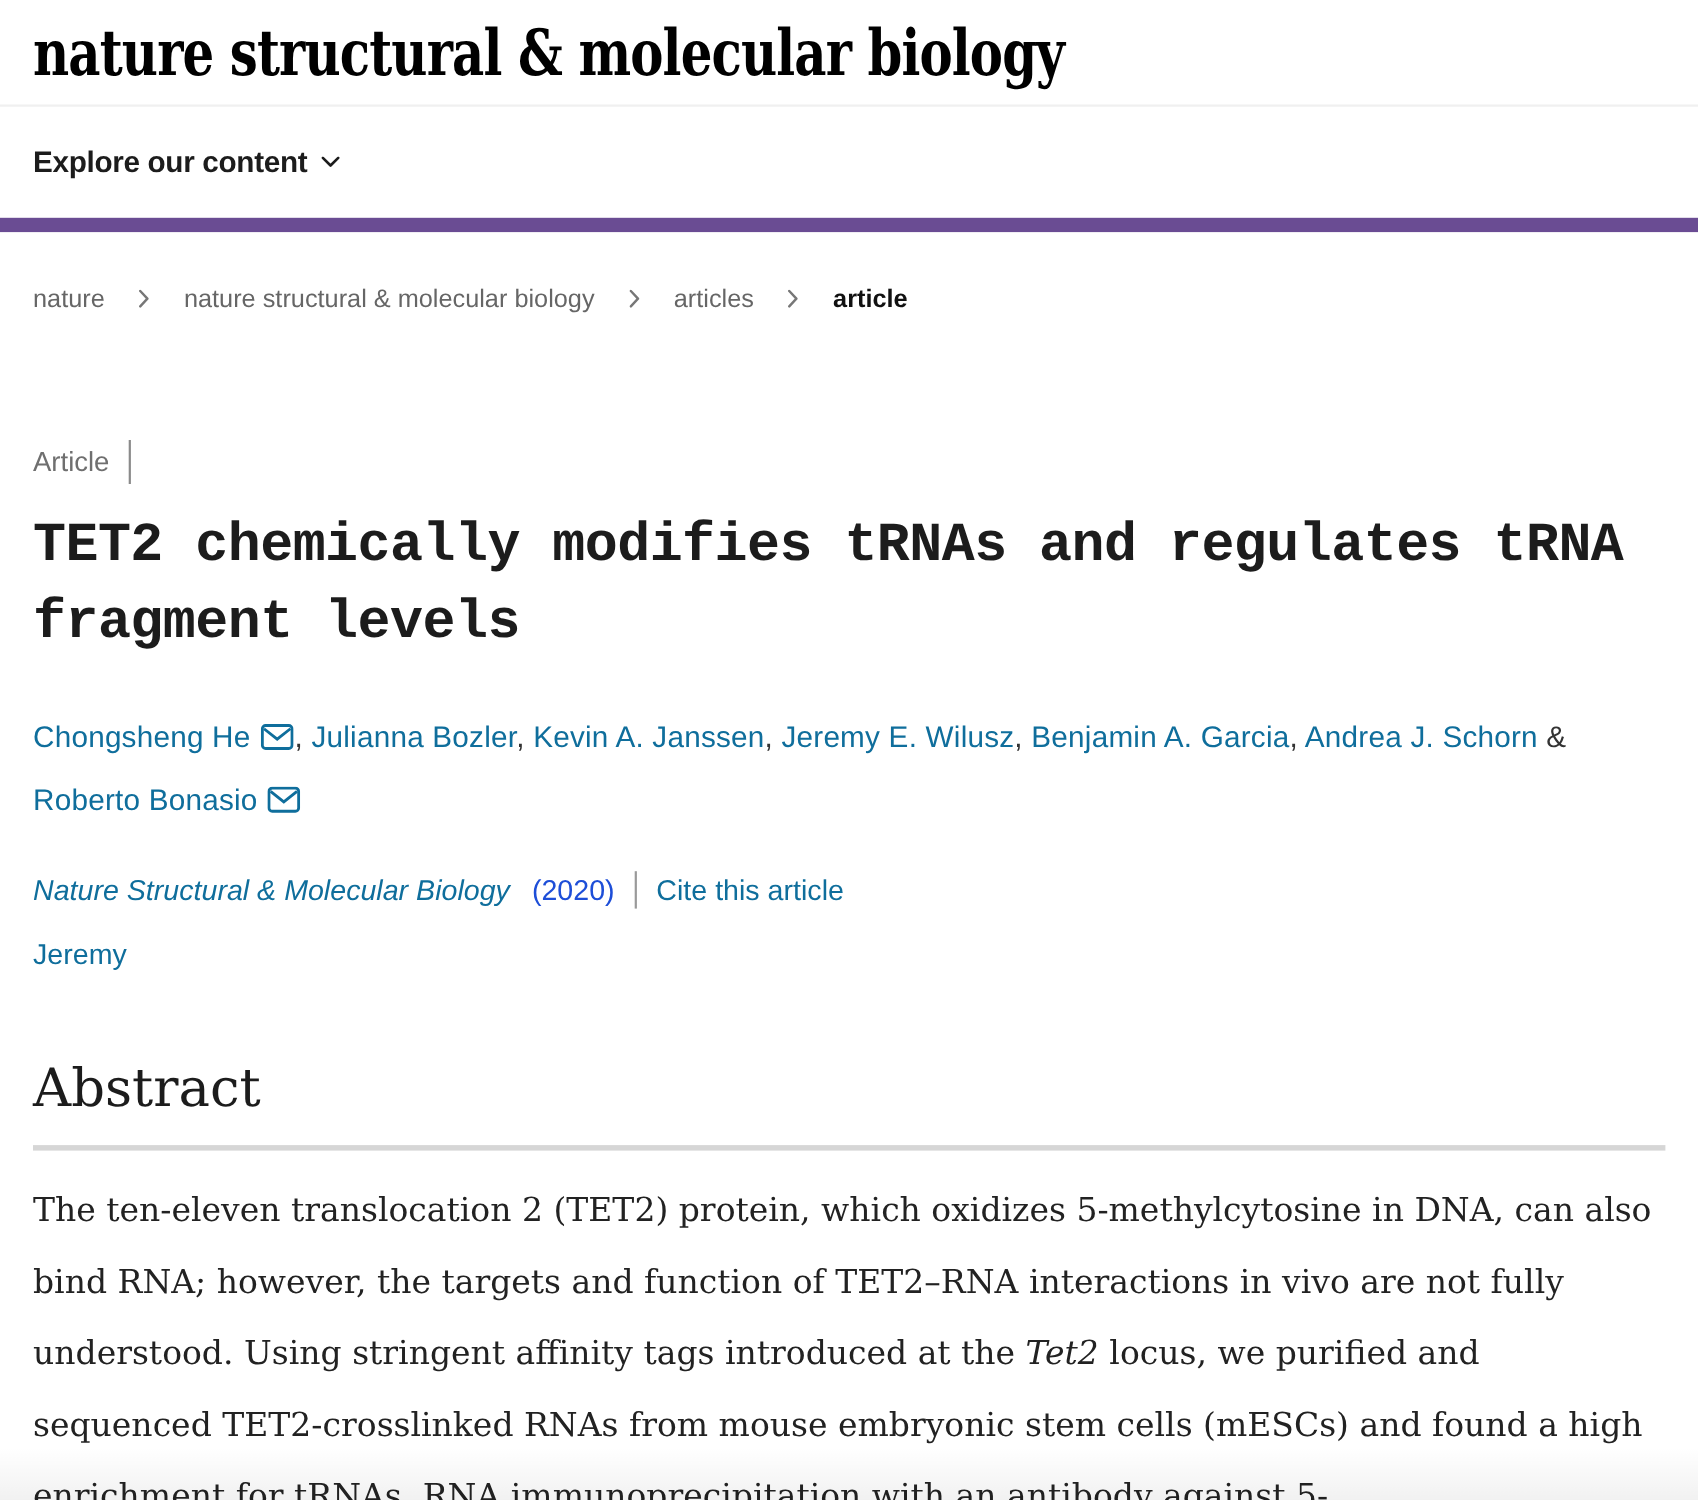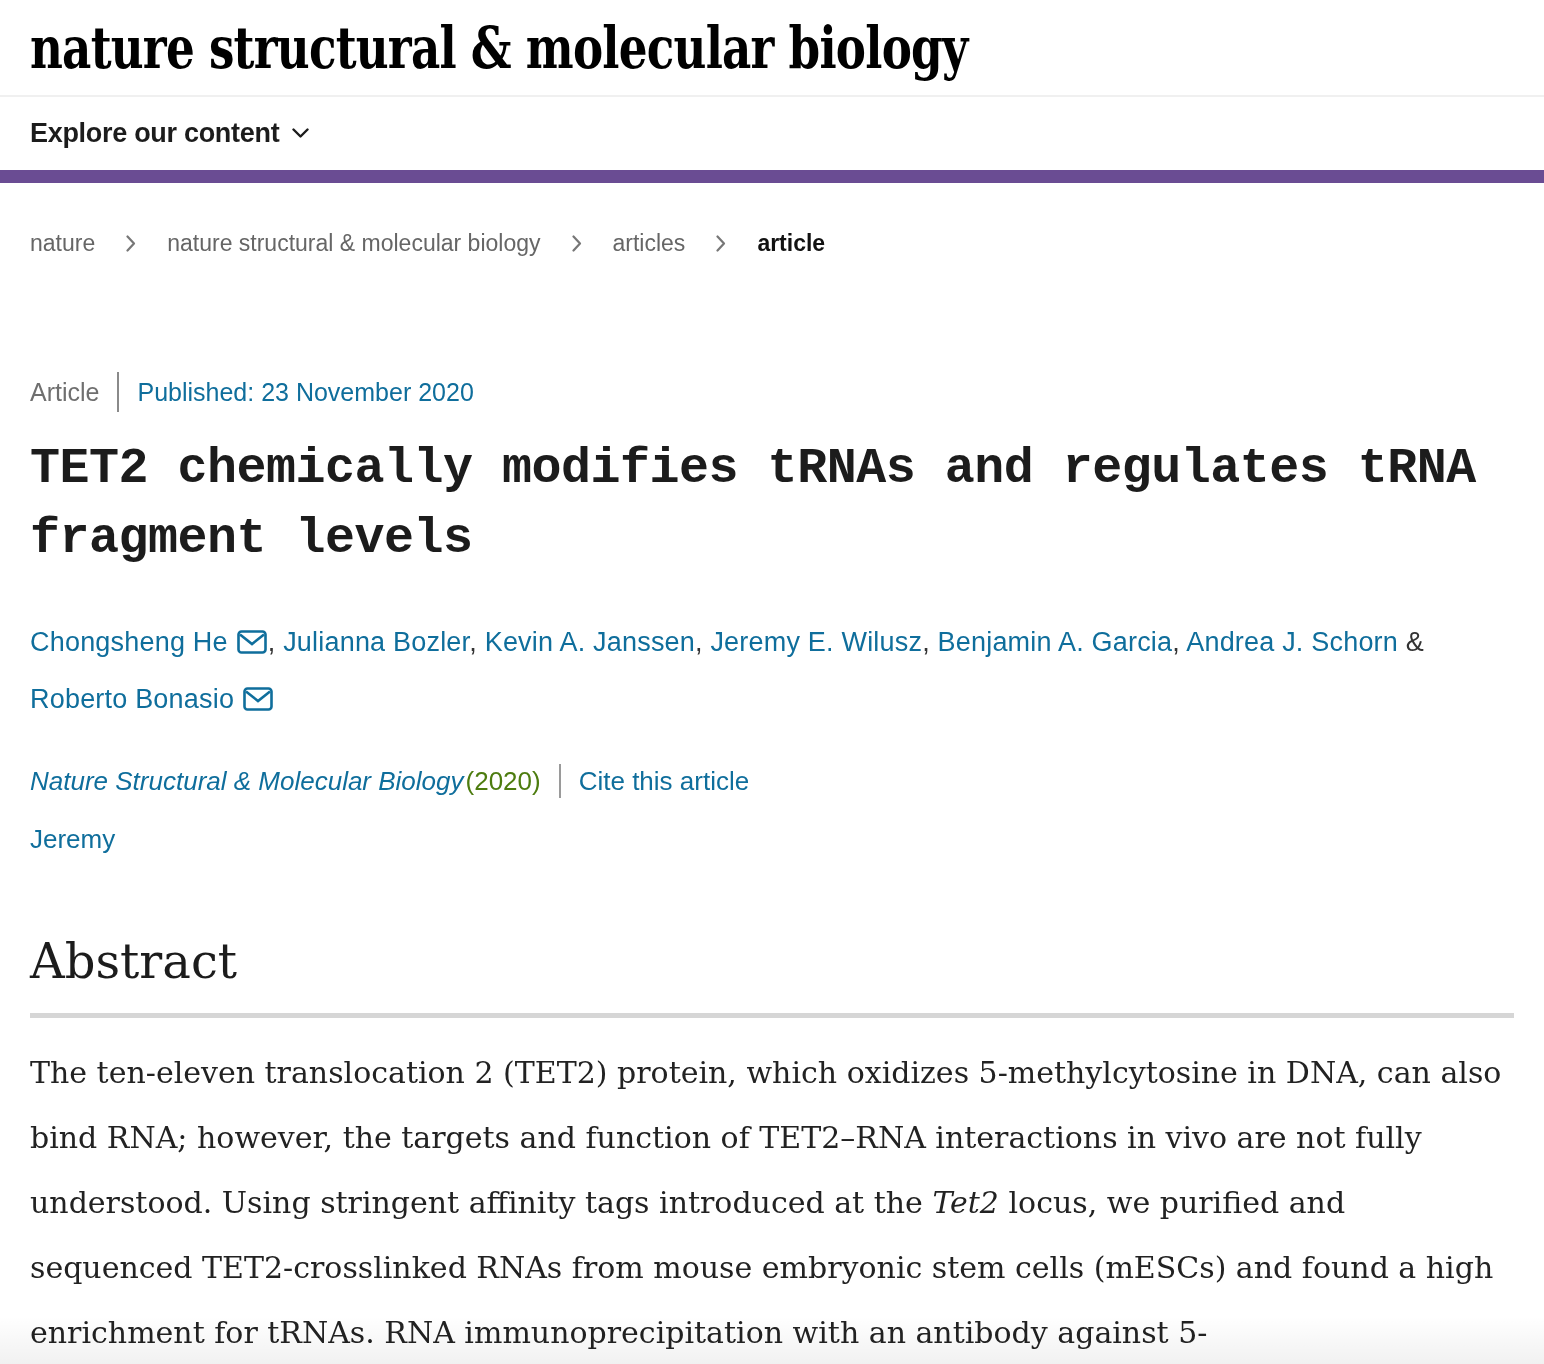--- a/index.html
+++ b/index.html
@@ -9,21 +9,21 @@
   *{box-sizing:border-box;margin:0;padding:0;}
   html,body{width:1544px;height:1364px;overflow:hidden;background:#ffffff;}
   body{font-family:"Liberation Sans",sans-serif;color:#222;position:relative;}
 
   
   .header{height:97px;display:flex;align-items:center;padding:0 30px;border-bottom:2px solid #f0f0f0;}
   .logo{font-family:"DejaVu Serif",serif;font-weight:700;font-size:58px;letter-spacing:-1px;
         transform:scaleX(0.78);transform-origin:left center;white-space:nowrap;color:#000;cursor:pointer;}
 
   
-  .nav{height:73px;display:flex;align-items:center;gap:75px;padding:0 30px;}
+  .nav{height:101px;display:flex;align-items:center;gap:75px;padding:0 30px;}
   .nav-item{display:flex;align-items:center;gap:13px;font-weight:700;font-size:27px;
             letter-spacing:-0.3px;color:#1c1c1c;cursor:pointer;}
   .accent-bar{height:13px;background:var(--accent);}
 
   
   .breadcrumb{margin:47px 30px 0;display:flex;align-items:center;gap:31px;font-size:23px;color:#666;}
   .crumb{color:#666;cursor:pointer;text-decoration:none;}
   .crumb-current{color:#111;font-weight:600;}
 
   
@@ -40,21 +40,21 @@
 
   
   .authors{margin:40px 30px 0;font-size:27px;line-height:57px;letter-spacing:0.2px;color:#333;max-width:1490px;}
   .authors a{color:var(--blue);cursor:pointer;}
   .sep{color:#333;}
   .mail{margin:0 1px 0 9px;vertical-align:-3px;color:var(--blue);cursor:pointer;}
 
   
   .cite-row{margin:36px 30px 0;display:flex;align-items:center;font-size:26px;}
   .journal-name{color:var(--blue);font-style:italic;cursor:pointer;}
-  .year{color:#4d7c0f;margin-left:2px;}
+  .year{color:#1d4ed8;margin-left:20px;}
 
   .metrics{margin:26px 30px 0;font-size:26px;}
 
   
   .abstract-heading{margin:82px 30px 0;font-family:"DejaVu Serif",serif;font-weight:400;
                     font-size:48px;line-height:1;color:#1c1c1c;}
   .rule{margin:28px 30px 0;height:5px;background:#d6d6d6;}
   .abstract-text{margin:22px 30px 0;font-family:"DejaVu Serif",serif;font-size:30px;
                  line-height:65px;color:#222;max-width:1490px;}
   .abstract-text i{font-style:italic;}
@@ -92,21 +92,20 @@
   <a class="crumb">articles</a>
   <svg width="10" height="17" viewBox="0 0 10 17">
       <path d="M1.5 1.5 L8 8.5 L1.5 15.5" fill="none" stroke="#777" stroke-width="2.2" stroke-linecap="round" stroke-linejoin="round"></path>
     </svg>
   <span class="crumb-current">article</span>
 </nav>
 
 <div class="meta">
   <span class="meta-type">Article</span>
   <span class="vdiv"></span>
-  <span class="blue">Published: 23 November 2020</span>
 </div>
 
 <h1 class="title">TET2 chemically modifies tRNAs and regulates tRNA fragment levels</h1>
 
 <p class="authors"><span><a>Chongsheng He</a><svg class="mail" width="30" height="24" viewBox="0 0 30 24">
         <rect x="1.5" y="1.5" width="27" height="21" rx="3" fill="none" stroke="currentColor" stroke-width="2.6"></rect>
         <path d="M3 4.5 L15 14 L27 4.5" fill="none" stroke="currentColor" stroke-width="2.6"></path>
       </svg><span class="sep">, </span></span><span><a>Julianna Bozler</a><span class="sep">, </span></span><span><a>Kevin A. Janssen</a><span class="sep">, </span></span><span><a>Jeremy E. Wilusz</a><span class="sep">, </span></span><span><a>Benjamin A. Garcia</a><span class="sep">, </span></span><span><a>Andrea J. Schorn</a><span class="sep"> &amp; </span></span><span><a>Roberto Bonasio</a><svg class="mail" width="30" height="24" viewBox="0 0 30 24">
         <rect x="1.5" y="1.5" width="27" height="21" rx="3" fill="none" stroke="currentColor" stroke-width="2.6"></rect>
         <path d="M3 4.5 L15 14 L27 4.5" fill="none" stroke="currentColor" stroke-width="2.6"></path>

